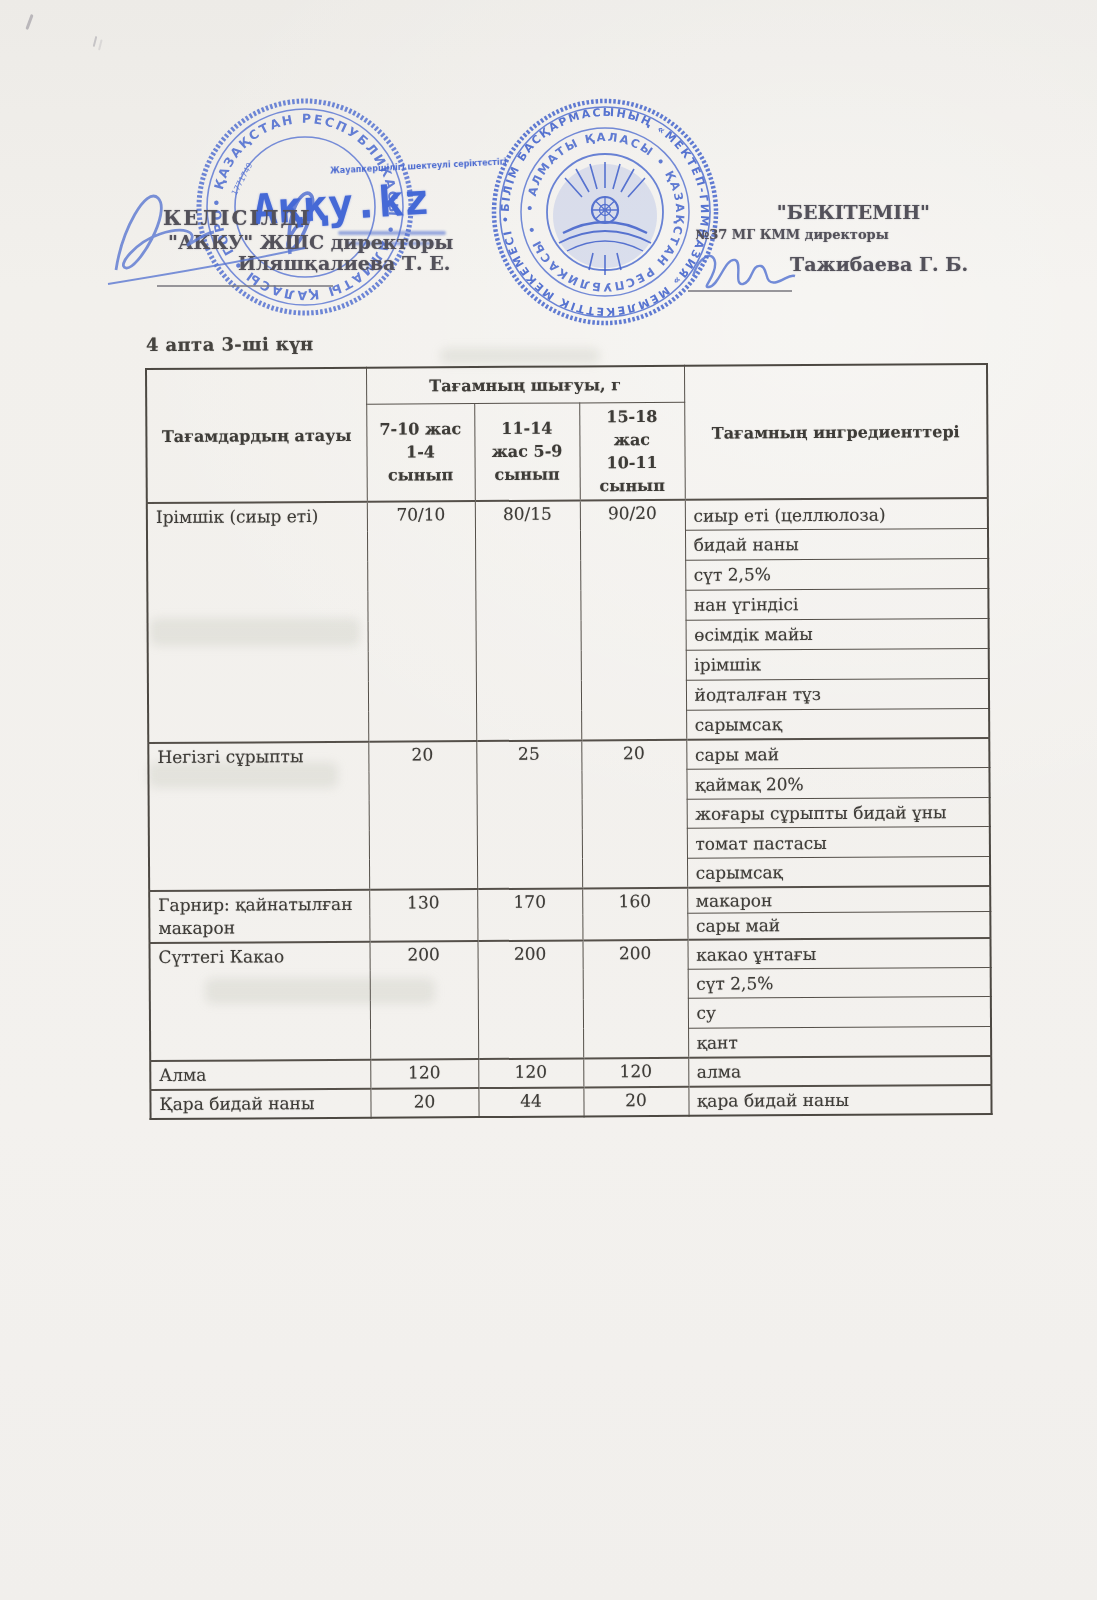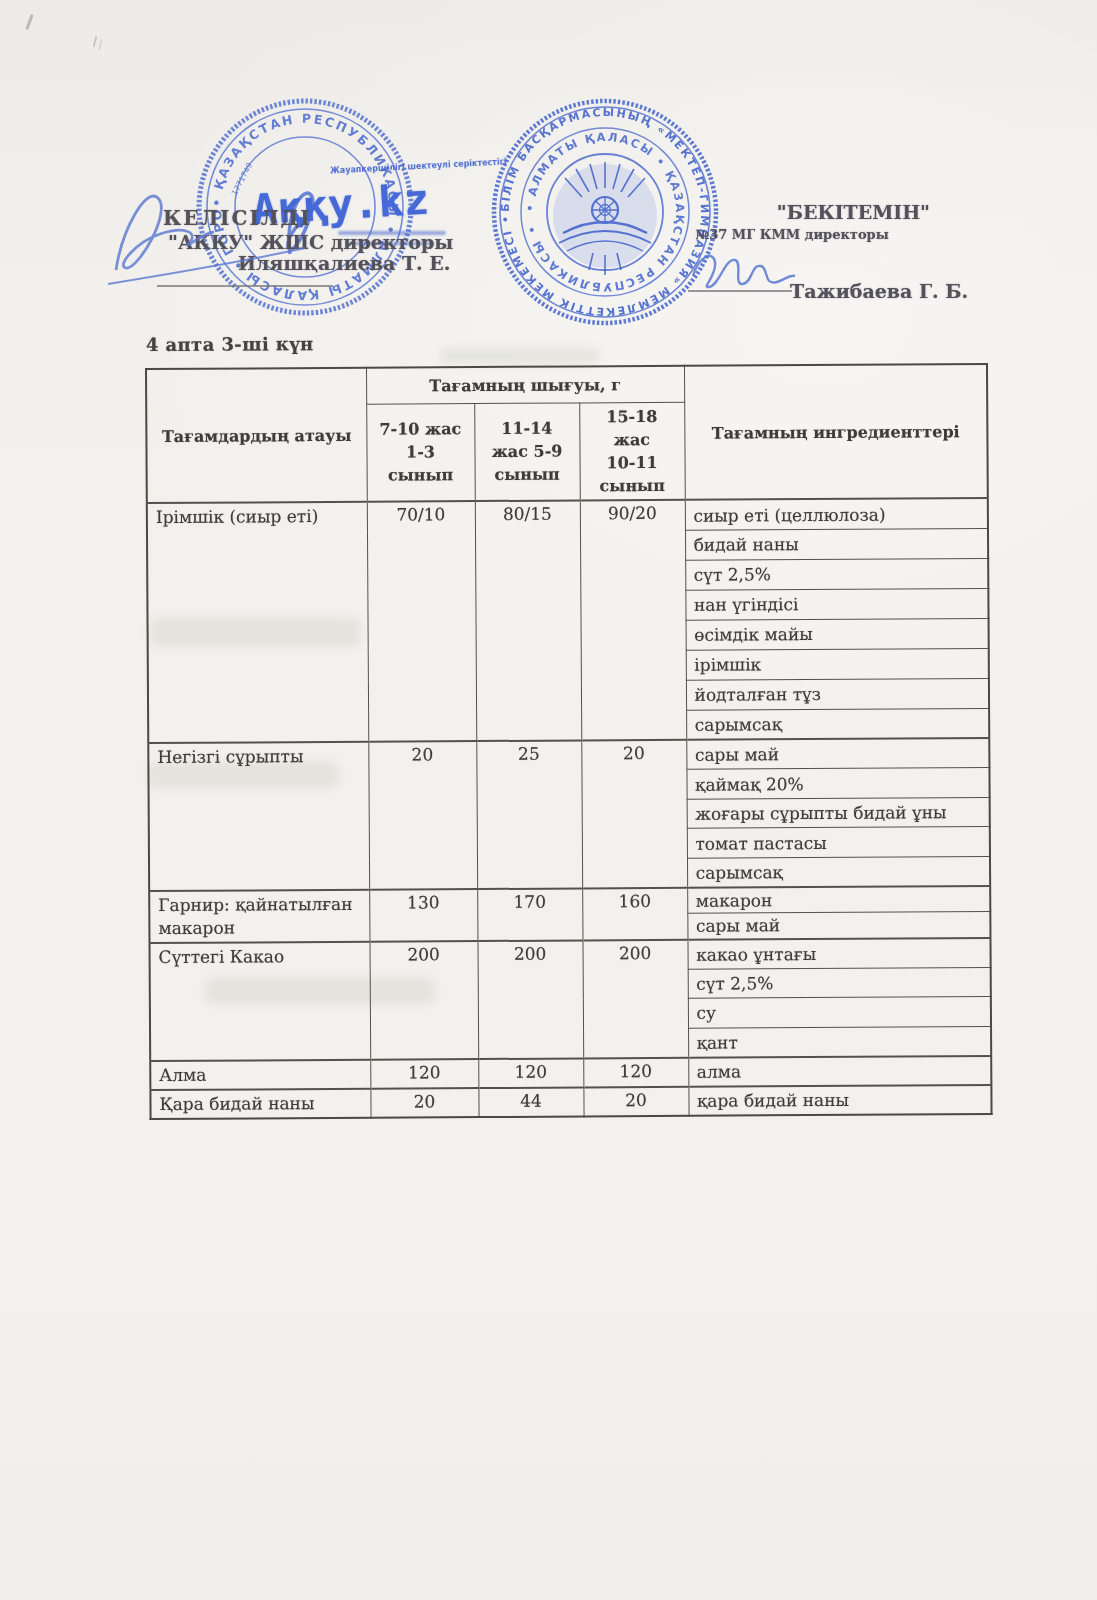--- a/index.html
+++ b/index.html
@@ -140,21 +140,21 @@
 </svg>
 
 <svg class="abs" width="115" height="58" viewBox="0 0 115 58" style="left:685px;top:240px;z-index:7;">
   <g stroke="#5b78d2" fill="none" opacity=".85">
     <path d="M8,36 C14,16 28,10 30,22 C32,36 16,48 24,47 C34,46 40,18 50,20 C58,22 48,46 58,44 C68,42 66,24 76,26 C84,28 78,46 92,42 C100,40 104,34 110,36" stroke-width="2.4"></path>
   </g>
 </svg>
 
 <div class="abs ink" style="left:760px;top:201px;width:170px;text-align:right;font-size:19px;">"БЕКІТЕМІН"</div>
 <div class="abs ink" style="left:695px;top:227px;width:238px;text-align:left;font-size:13px;">№37 МГ КММ директоры</div>
-<div class="abs ink" style="left:790px;top:253px;font-size:19px;margin-top:27px;">Тажибаева Г. Б.</div>
+<div class="abs ink" style="left:790px;top:253px;font-size:19px;">Тажибаева Г. Б.</div>
 <div class="abs sig-line" style="left:688px;top:290px;width:104px;"></div>
 
 <div class="doc-rotate">
   <div class="abs day-heading" style="left:146px;top:334px;">4 апта 3-ші күн</div>
 
   <table class="menu abs" style="left:145px;top:368px;">
     <colgroup>
       <col class="c-name">
         <col class="c-v1">
         <col class="c-v2">
@@ -162,21 +162,21 @@
         <col class="c-ing">
     </colgroup>
     <thead>
       <tr class="hdr-top">
         <th rowspan="2">Тағамдардың атауы</th>
         <th colspan="3">Тағамның шығуы, г</th>
         <th rowspan="2">Тағамның ингредиенттері</th>
       </tr>
       <tr class="hdr-sub">
         <th class="age-col">7-10 жас
-1-3
+1-4
 сынып</th>
         <th class="age-col">11-14
 жас 5-9
 сынып</th>
         <th class="age-col">15-18 жас
 10-11
 сынып</th>
       </tr>
     </thead>
     <tbody>

